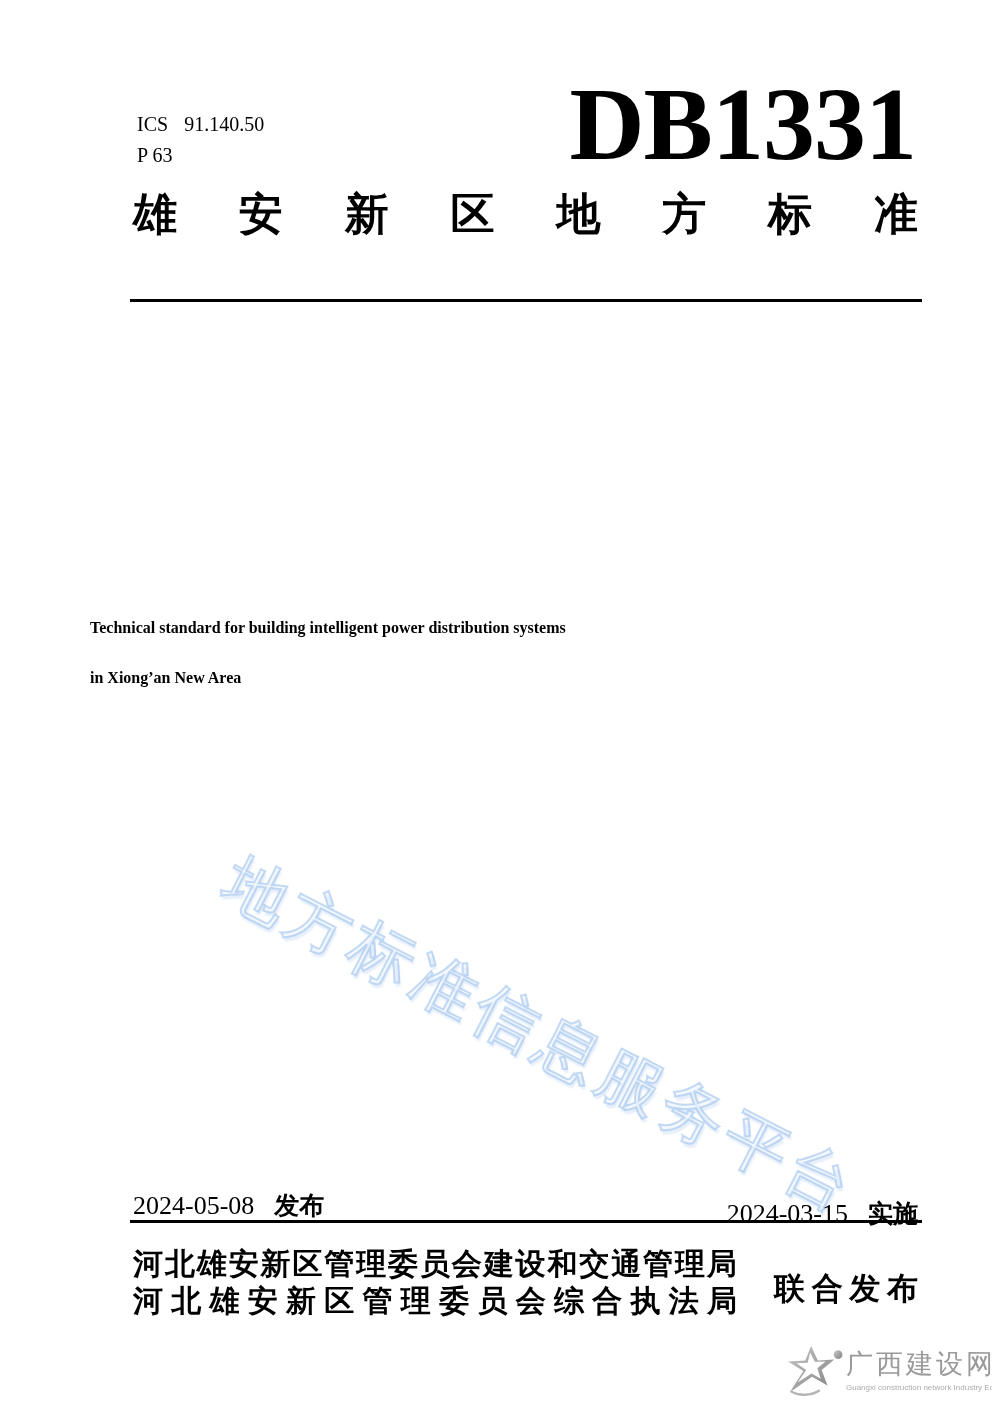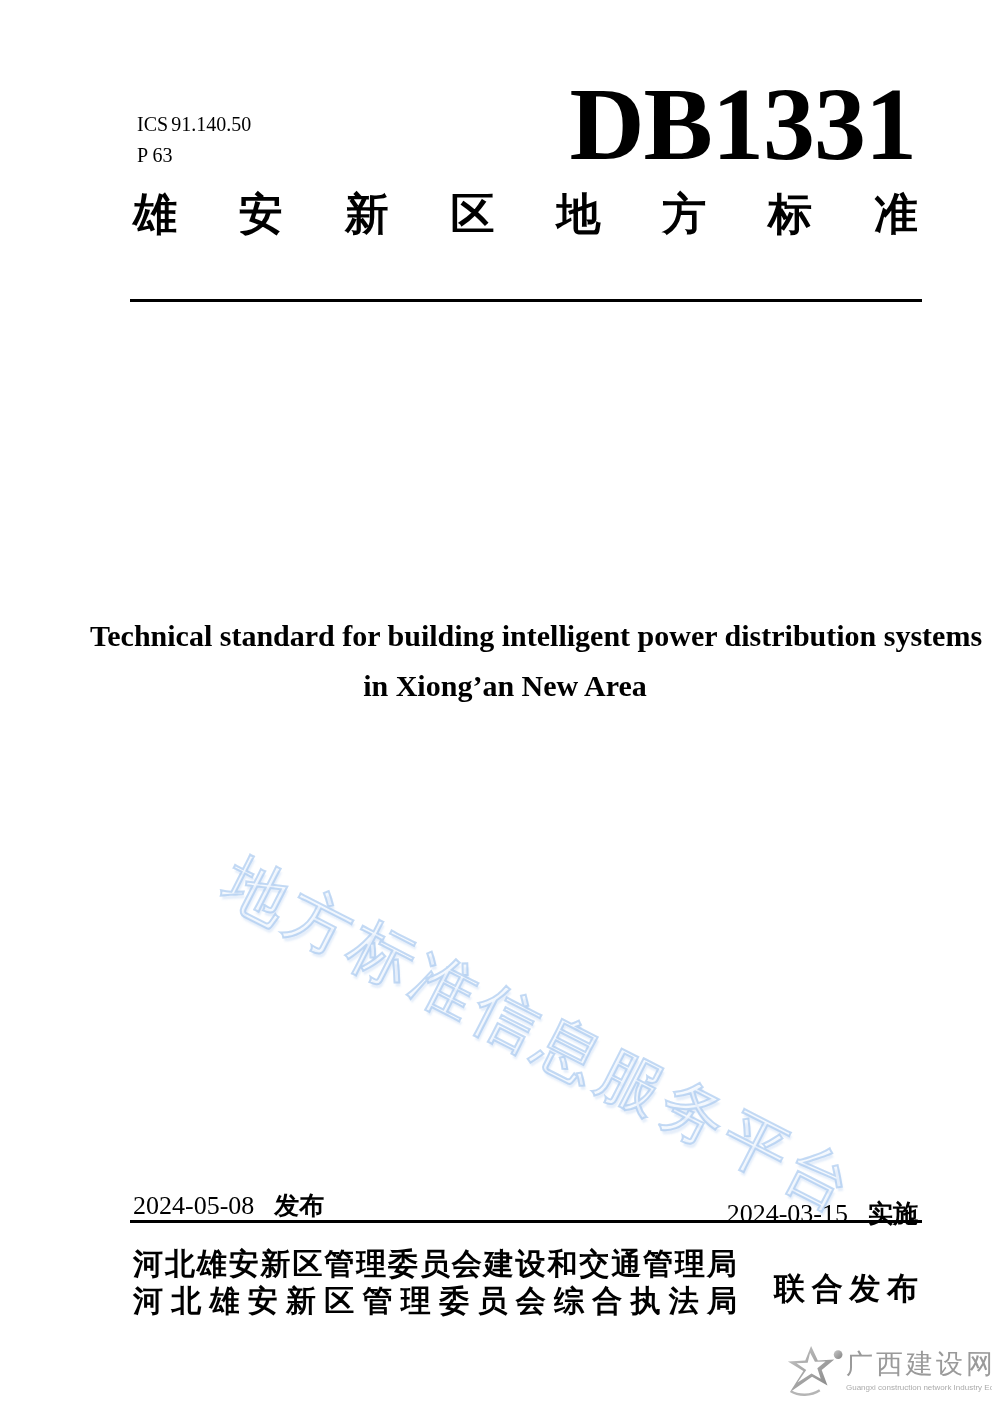--- a/index.html
+++ b/index.html
@@ -11,21 +11,21 @@
     background: #ffffff;
     overflow: hidden;
     font-family: "Liberation Serif", "DejaVu Serif", serif;
     color: #000;
   }
   .serif { font-family: "Liberation Serif", "DejaVu Serif", serif; }
 
   
   .ics-line { position: absolute; left: 137px; top: 112px; font-size: 20px; line-height: 1.2; }
   .ics-label { font-weight: normal; }
-  .ics-code { margin-left: 3px; }
+  .ics-code { margin-left: 16px; }
   .class-code { position: absolute; left: 137px; top: 144px; font-size: 20px; }
 
   
   .db-code {
     position: absolute; right: 76px; top: 72px;
     font-size: 104px; font-weight: bold; line-height: 1.0;
     letter-spacing: -1px; white-space: nowrap;
   }
 
   
@@ -41,22 +41,22 @@
   .rule-top { position: absolute; left: 130px; top: 299px; width: 792px; height: 3px; background: #000; }
 
   
   .title-cn {
     position: absolute; left: 90px; top: 540px; width: 830px;
     text-align: center; font-size: 44px; font-weight: 700; letter-spacing: 3px;
     font-family: "Liberation Sans", "DejaVu Sans", sans-serif;
     white-space: nowrap;
   }
   .title-en-1, .title-en-2 {
-    position: absolute; left: 90px; width: 830px; text-align: center;
-    font-size: 30px; font-weight: bold; white-space: nowrap;
+    position: absolute; left: 90px; width: 830px; 
+    font-size: 16px; font-weight: bold; white-space: nowrap;
   }
   .title-en-1 { top: 619px; }
   .title-en-2 { top: 669px; }
 
   
   .watermark {
     position: absolute; left: 248px; top: 838px;
     transform: rotate(27deg); transform-origin: 0 0;
     font-size: 64px; letter-spacing: 6px; white-space: nowrap;
     font-family: "Liberation Serif", "DejaVu Serif", serif;

